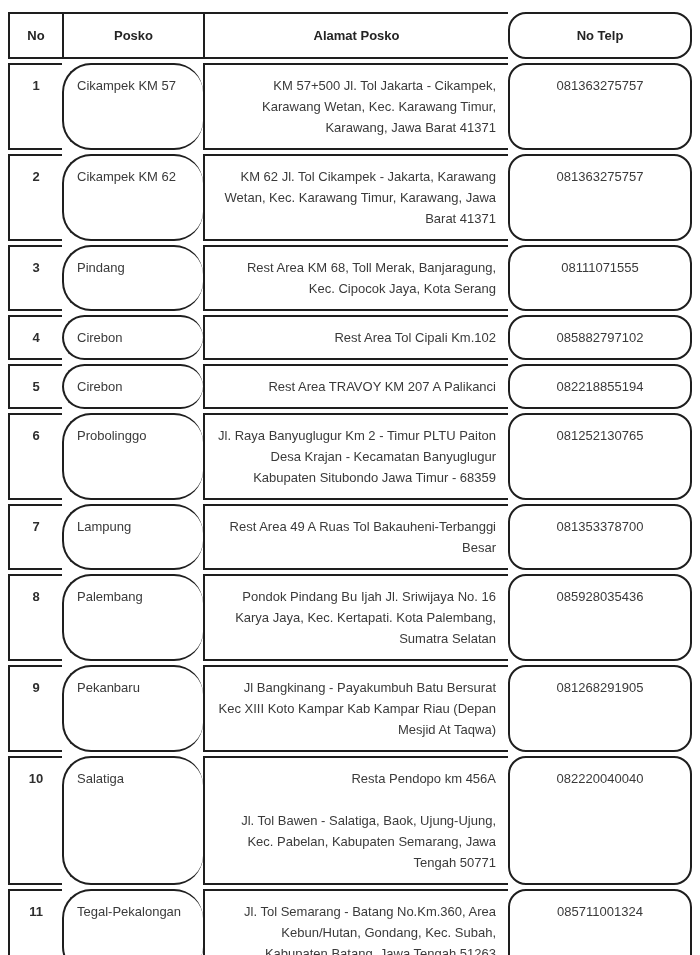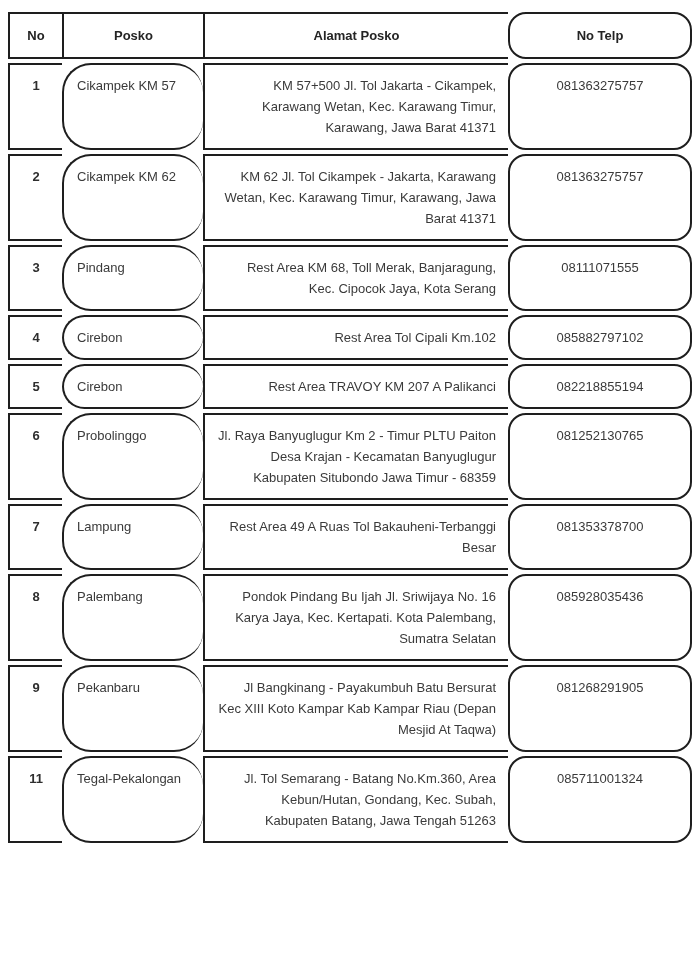--- a/index.html
+++ b/index.html
@@ -148,20 +148,28 @@
     <td class="cell-telp">085928035436</td>
   </tr>
 
   <tr>
     <td class="cell-no">9</td>
     <td class="cell-posko">Pekanbaru</td>
     <td class="cell-alamat">Jl Bangkinang - Payakumbuh Batu Bersurat Kec XIII Koto Kampar Kab Kampar Riau (Depan Mesjid At Taqwa)</td>
     <td class="cell-telp">081268291905</td>
   </tr>
 
+  <tr>
+    <td class="cell-no">10</td>
+    <td class="cell-posko">Salatiga</td>
+    <td class="cell-alamat">Resta Pendopo km 456A
+
+Jl. Tol Bawen - Salatiga, Baok, Ujung-Ujung, Kec. Pabelan, Kabupaten Semarang, Jawa Tengah 50771</td>
+    <td class="cell-telp">082220040040</td>
+  </tr>
 
   <tr>
     <td class="cell-no">11</td>
     <td class="cell-posko">Tegal-Pekalongan</td>
     <td class="cell-alamat">Jl. Tol Semarang - Batang No.Km.360, Area Kebun/Hutan, Gondang, Kec. Subah, Kabupaten Batang, Jawa Tengah 51263</td>
     <td class="cell-telp">085711001324</td>
   </tr>
 </tbody>
   </table>
 </div>

